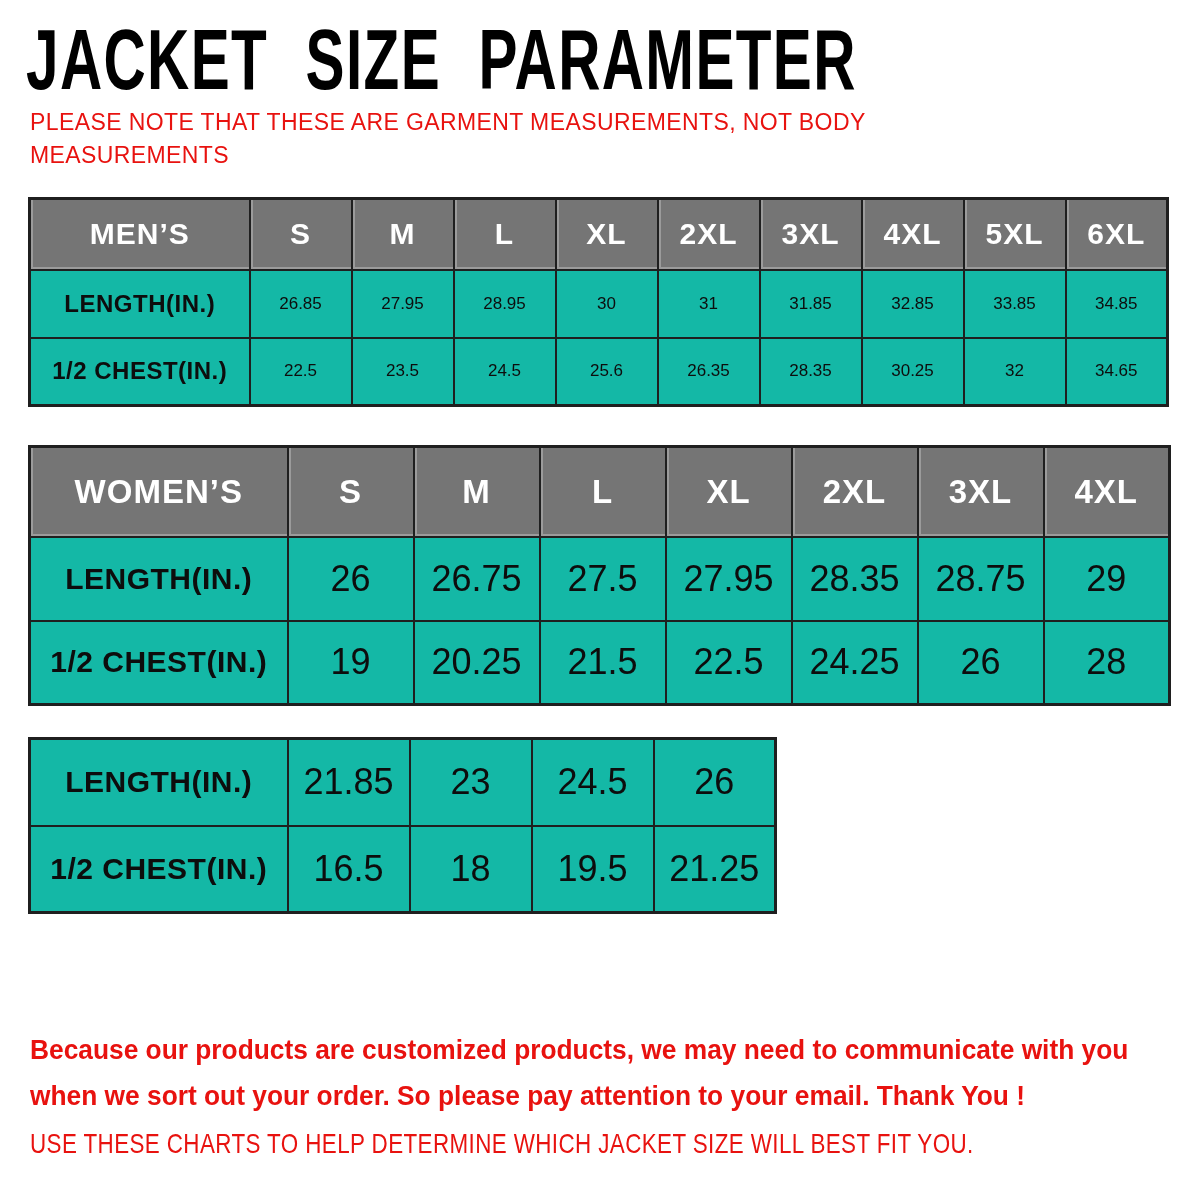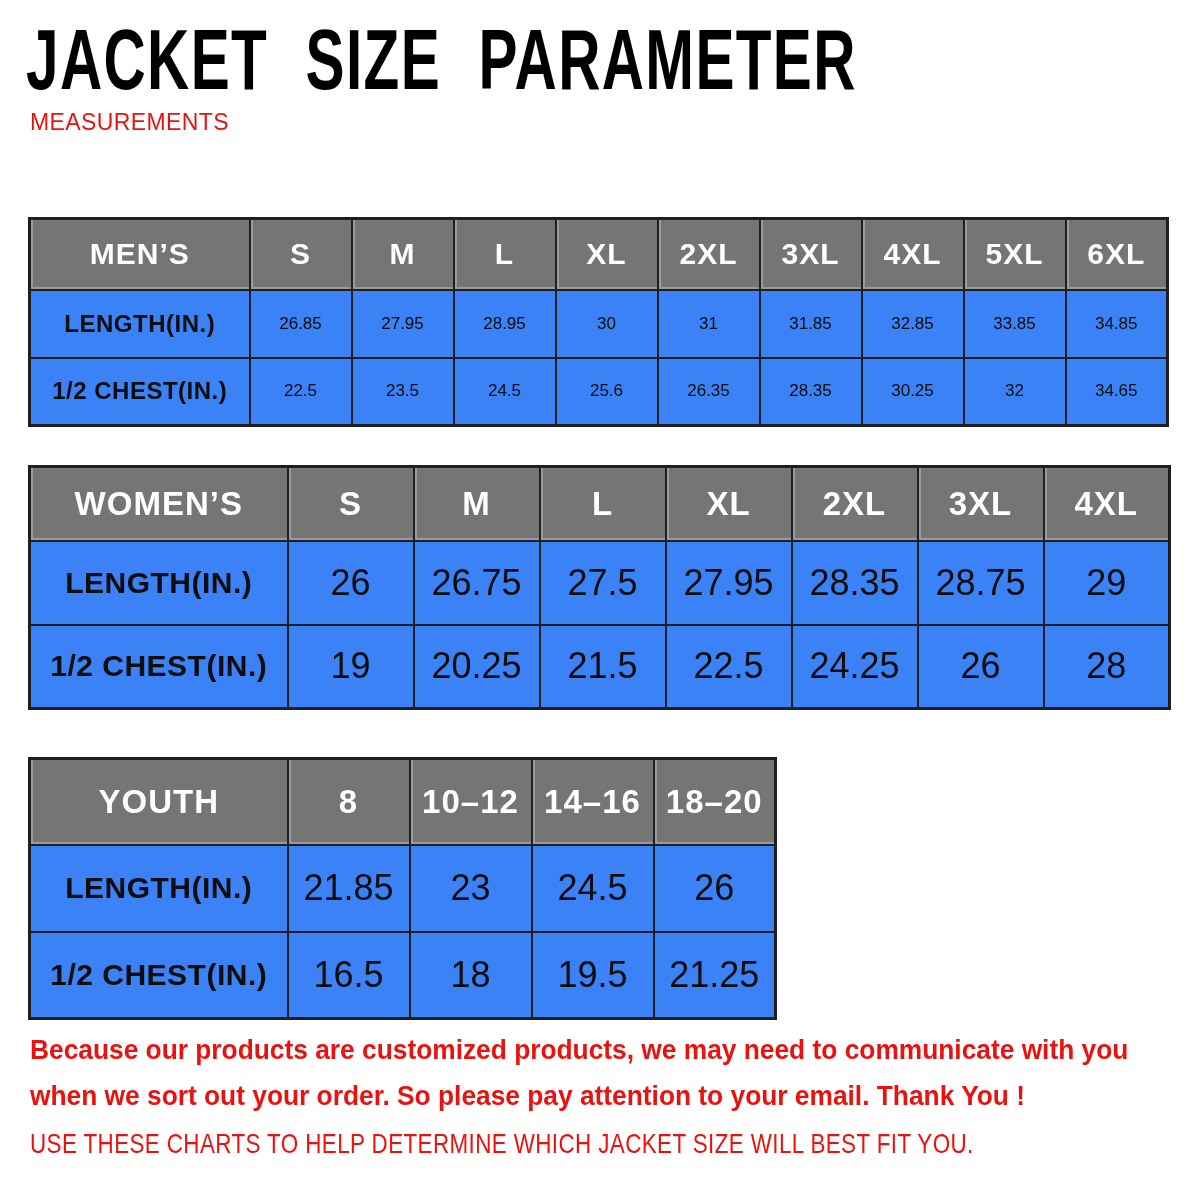--- a/index.html
+++ b/index.html
@@ -46,22 +46,21 @@
   
   .t-wrap{position:absolute;left:28px;}
   .w-mens{top:197px;}
   .w-womens{top:445px;}
   .w-youth{top:737px;}
 
   table.size-table{
     border-collapse:collapse;
     table-layout:fixed;
     border:3px solid var(--border);
-    background:#3b82f6;
-    margin-top:20px;
+    background:#14b8a6;
   }
   table.size-table td{
     border:2px solid var(--border);
     text-align:center;
     vertical-align:middle;
     color:#0d0d0d;
     padding:0;
     overflow:hidden;
   }
   table.size-table tr.hdr td{
@@ -73,21 +72,21 @@
   }
   table.size-table td.label{font-weight:700;letter-spacing:.5px;}
 
   
   .t-mens   col.first{width:220px;} .t-mens   col.size{width:102px;}
   .t-womens col.first{width:258px;} .t-womens col.size{width:126px;}
   .t-youth  col.first{width:258px;} .t-youth  col.size{width:122px;}
 
   
   .t-mens   tr.hdr{height:71px;} .t-mens   tr.data{height:68px;}
-  .t-womens tr.hdr{height:74px;} .t-womens tr.data{height:84px;}
+  .t-womens tr.hdr{height:90px;} .t-womens tr.data{height:84px;}
   .t-youth  tr.hdr{height:86px;} .t-youth  tr.data{height:87px;}
 
   
   .t-mens   tr.hdr td{font-size:30px;}
   .t-mens   td{font-size:17px;}
   .t-mens   td.label{font-size:24px;}
   .t-womens tr.hdr td,.t-youth tr.hdr td{font-size:33px;}
   .t-womens td,.t-youth td{font-size:36px;}
   .t-womens td.label,.t-youth td.label{font-size:30px;}
 
@@ -109,20 +108,21 @@
   #fpara2 span{display:block;white-space:nowrap;transform:scaleX(.80);transform-origin:0 0;letter-spacing:.5px;}
 </style>
 </head>
 <body>
 
 <h1 id="title">
   <span class="scale">JACKET SIZE PARAMETER</span>
 </h1>
 
 <p id="note">
+  <span>PLEASE NOTE THAT THESE ARE GARMENT MEASUREMENTS, NOT BODY</span>
   <span>MEASUREMENTS</span>
 </p>
 
 <div id="tables">
     <div class="t-wrap w-mens">
       <table class="size-table t-mens">
         <colgroup>
           <col class="first">
           <col class="size">
           <col class="size">
@@ -223,27 +223,20 @@
     <div class="t-wrap w-youth">
       <table class="size-table t-youth">
         <colgroup>
           <col class="first">
           <col class="size">
           <col class="size">
           <col class="size">
           <col class="size">
         </colgroup>
         <tbody>
-          <tr class="hdr">
-            <td>YOUTH</td>
-            <td>8</td>
-            <td>10–12</td>
-            <td>14–16</td>
-            <td>18–20</td>
-          </tr>
           <tr class="data">
             <td class="label">LENGTH(IN.)</td>
             <td>21.85</td>
             <td>23</td>
             <td>24.5</td>
             <td>26</td>
           </tr>
           <tr class="data">
             <td class="label">1/2 CHEST(IN.)</td>
             <td>16.5</td>

